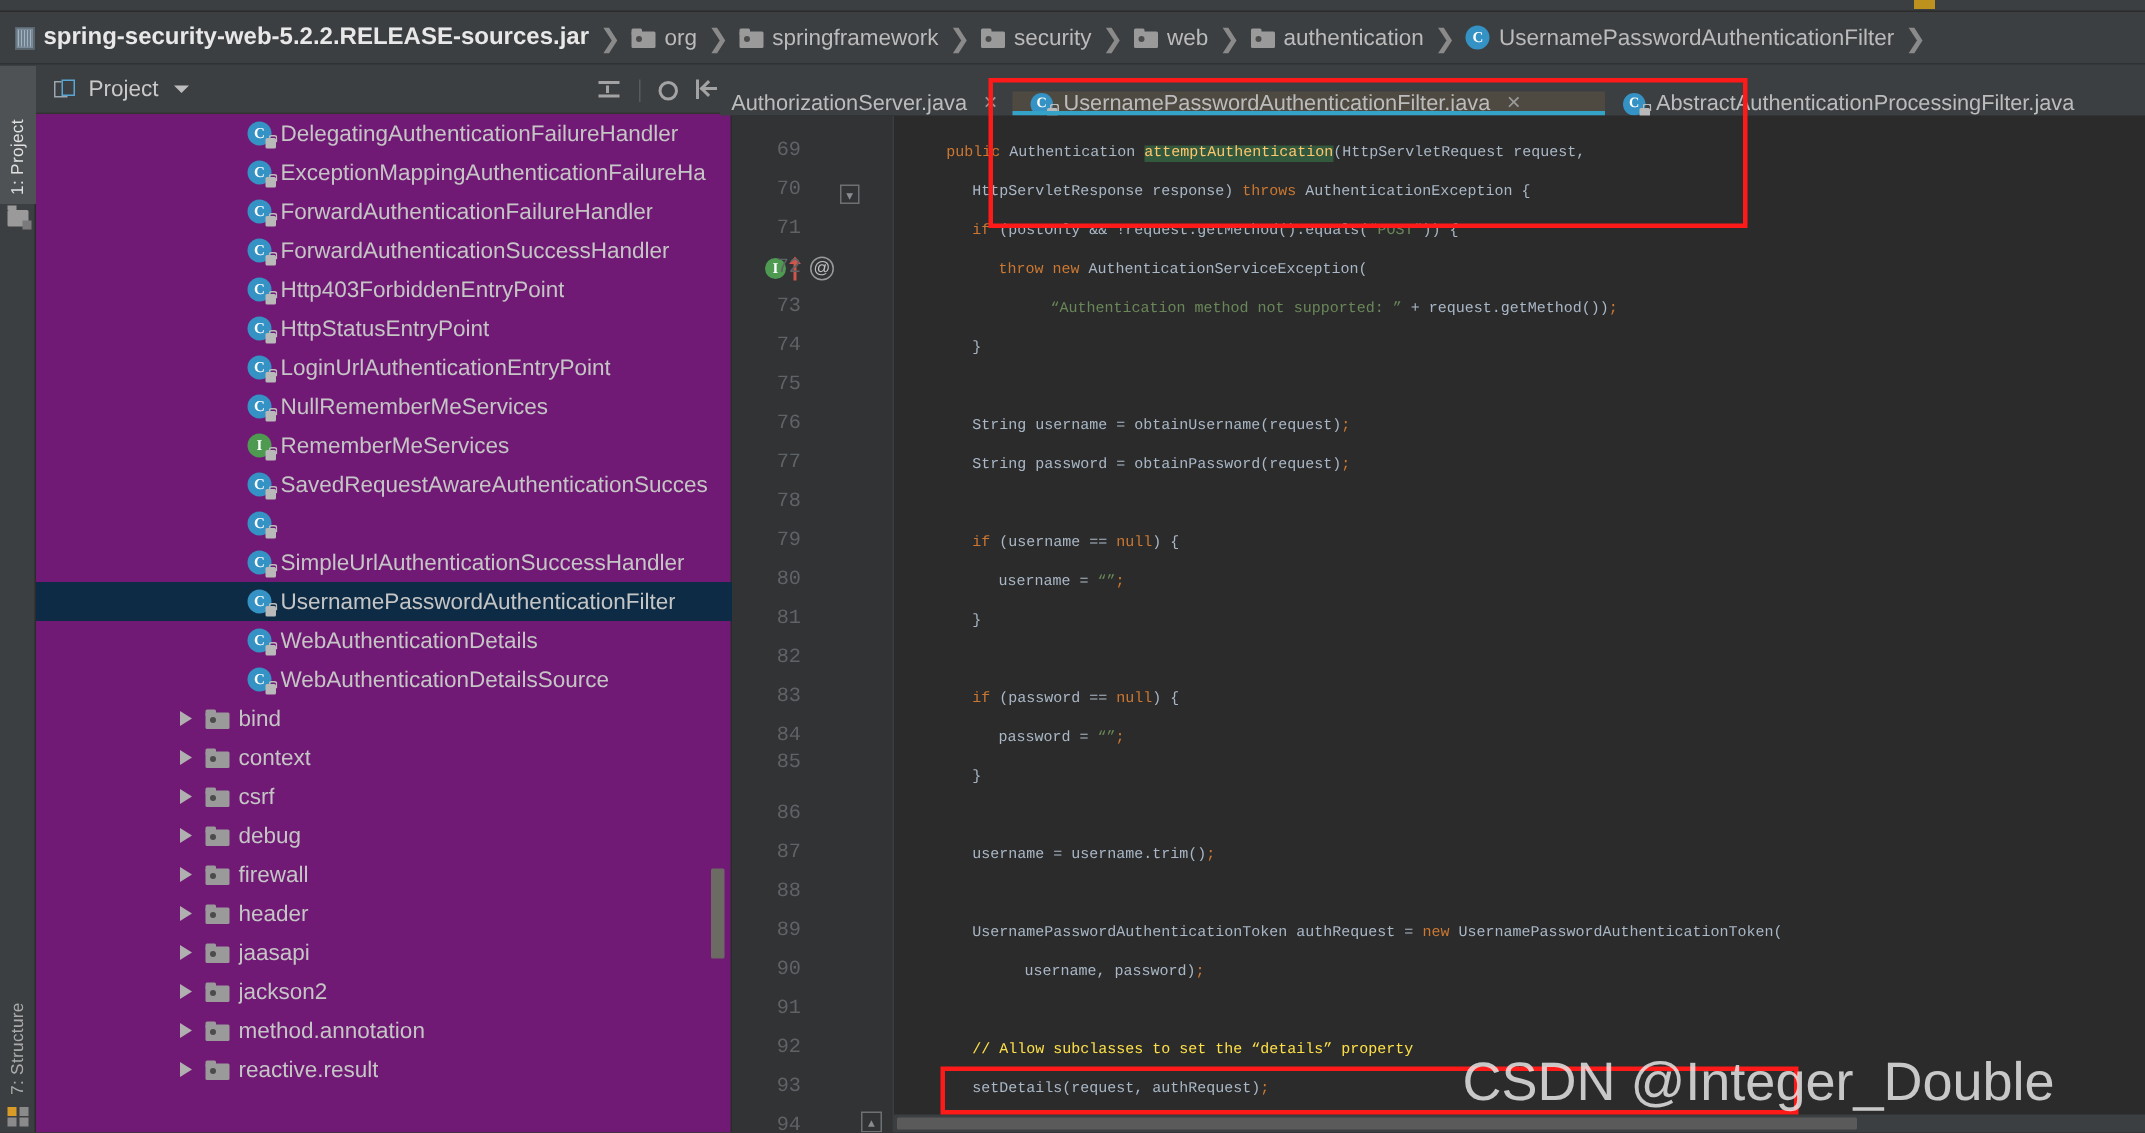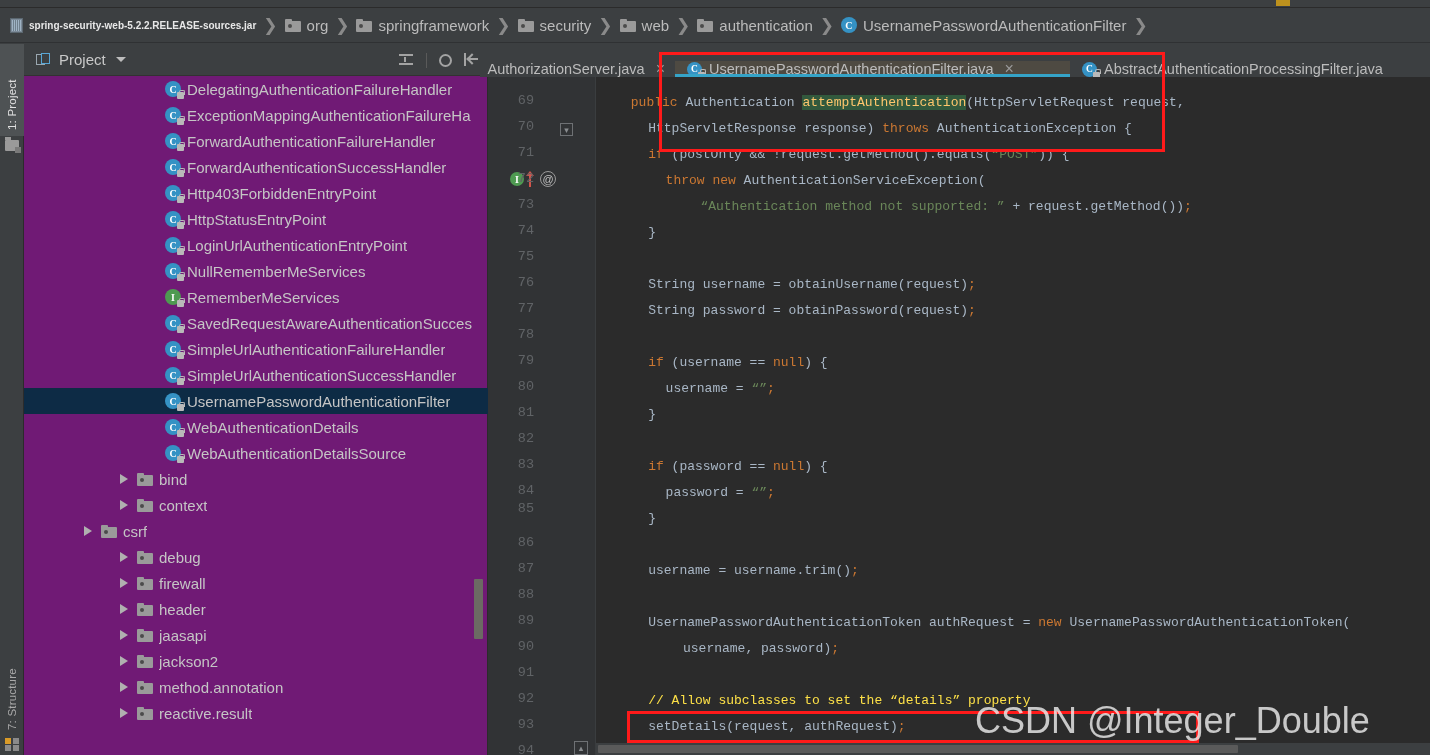--- a/index.html
+++ b/index.html
@@ -24,21 +24,21 @@
   
   .navbar {
     position: absolute; left: 0; top: 8px; width: 1430px; height: 35px;
     background: #3c3f41;
     display: flex; align-items: center;
     padding-left: 10px;
     border-bottom: 1px solid #2f3133;
   }
   .crumb { display: flex; align-items: center; height: 100%; }
   .crumb .label { color: #bbbbbb; font-size: 15px; white-space: nowrap; }
-  .crumb.root .label { color: #e8e8e8; font-weight: bold; font-size: 10px; }
+  .crumb.root .label { color: #e8e8e8; font-weight: bold; font-size: 16px; }
   .crumb-sep {
     color: #8a8a8a; font-size: 17px; padding: 0 7px 0 7px; user-select: none;
   }
   .ic { display: inline-flex; align-items: center; justify-content: center;
         margin-right: 6px; flex: 0 0 auto; }
 
   
   .jar-ic { width: 13px; height: 15px; background: #7d8b99;
             border: 1px solid #5b6770; position: relative; }
   .jar-ic::after { content:""; position:absolute; left:1px; top:1px; right:1px; bottom:1px;
@@ -180,21 +180,21 @@
   }
   .gutter .lnum {
     position: absolute; right: 62px; width: 40px; text-align: right;
     color: #606366; font-size: 13.5px;
     font-family: "Liberation Mono", monospace;
   }
   .gutter-sep { position:absolute; left:107px; top:0; width:1px; height:678px; background:#3a3d3f; }
 
   .code {
     position: absolute; left: 108px; top: 0; width: 834px; height: 678px;
-    font-family: "Liberation Mono", monospace; font-size: 13px;
+    font-family: "Liberation Mono", monospace; font-size: 10px;
     color: #a9b7c6; white-space: pre;
   }
   .cl { position: absolute; left: 0; height: 26px; line-height: 26px; }
 
   .k  { color: #cc7832; }           
   .s  { color: #6a8759; }           
   .cm { color: #fde047; }           
   .me { color: #ffc66d; }           
   .pn { color: #a9b7c6; }           
   .sc { color: #cc7832; }           
@@ -430,21 +430,20 @@
           <span class="ic">
             <span class="cls-ic">C<span class="lock"></span></span>
           </span>
           <span class="tname">SavedRequestAwareAuthenticationSucces</span>
         </div>
         <div class="trow" style="padding-left: 124px;">
           <span class="arrow blank"></span>
           <span class="ic">
             <span class="cls-ic">C<span class="lock"></span></span>
           </span>
-          <span class="tname">SimpleUrlAuthenticationFailureHandler</span>
         </div>
         <div class="trow" style="padding-left: 124px;">
           <span class="arrow blank"></span>
           <span class="ic">
             <span class="cls-ic">C<span class="lock"></span></span>
           </span>
           <span class="tname">SimpleUrlAuthenticationSuccessHandler</span>
         </div>
         <div class="trow selected" style="padding-left: 124px;">
           <span class="arrow blank"></span>
@@ -482,21 +481,21 @@
           <span class="arrow"></span>
           <span class="ic">
             <span class="fold-ic">
               <span class="t"></span>
               <span class="b"></span>
               <span class="d"></span>
             </span>
           </span>
           <span class="tname">context</span>
         </div>
-        <div class="trow" style="padding-left: 60px;">
+        <div class="trow" style="padding-left: 96px;">
           <span class="arrow"></span>
           <span class="ic">
             <span class="fold-ic">
               <span class="t"></span>
               <span class="b"></span>
               <span class="d"></span>
             </span>
           </span>
           <span class="tname">csrf</span>
         </div>

